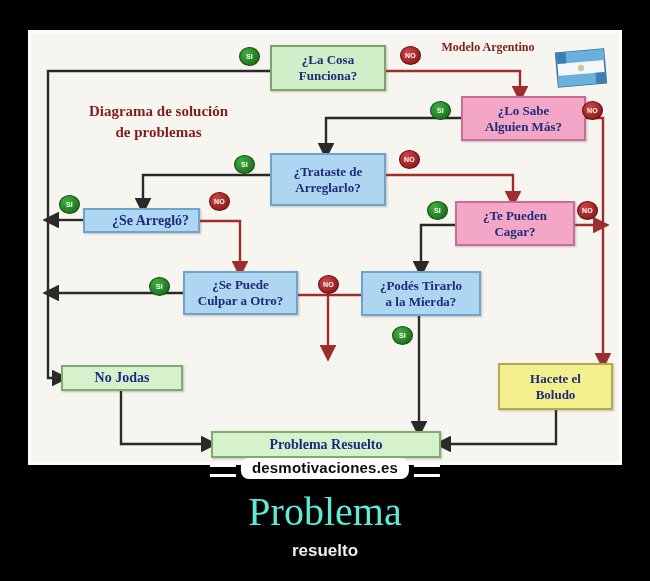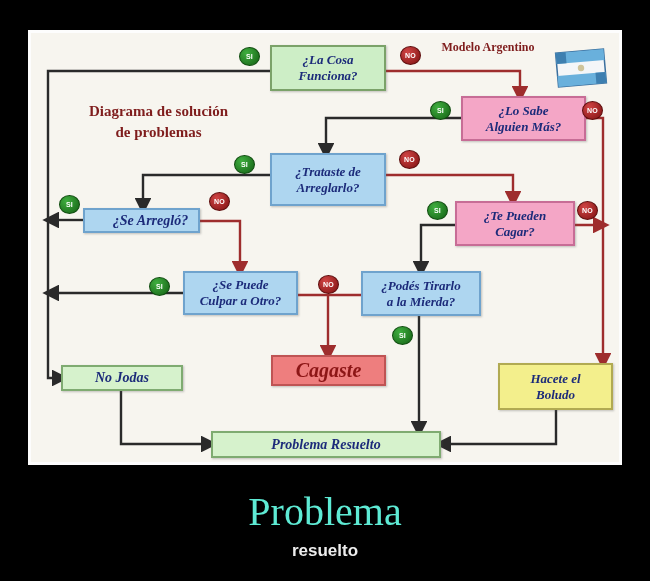--- a/index.html
+++ b/index.html
@@ -8,21 +8,21 @@
   
   .photo{position:absolute;left:28px;top:30px;width:594px;height:435px;
          background:#f7f5ef;border:3px solid #fdfdfd;box-sizing:border-box;}
   .photo-inner{position:absolute;inset:0;}
   svg.edges{position:absolute;left:0;top:0;width:588px;height:429px;}
 
   
   .node{position:absolute;display:flex;flex-direction:column;align-items:center;
         justify-content:center;box-sizing:border-box;text-align:center;
         font-weight:bold;font-size:13px;line-height:1.22;color:#1c2b7a;
-        border:2px solid;box-shadow:1px 1px 2px rgba(90,90,90,.35);font-style:italic;}
+        border:2px solid;box-shadow:1px 1px 2px rgba(90,90,90,.35);}
   .green     {background:#cdeec6;border-color:#7ba269;}
   .pink      {background:#f4a6c6;border-color:#c76d96;}
   .blue      {background:#aed6f0;border-color:#6fa3cd;}
   .redbox    {background:#ee7e7e;border-color:#bf5454;}
   .yellow    {background:#f3ef8c;border-color:#b1aa52;}
   .lightgreen{background:#d6f2cc;border-color:#7fab71;}
   .redbox span{color:#8c1616;font-size:20px;}
 
   
   .badge{position:absolute;width:19px;height:17px;border-radius:50%;
@@ -130,23 +130,20 @@
         <span>Cagar?</span>
       </div>
       <div class="node blue" style="left:152px;top:238px;width:115px;height:44px;">
         <span>¿Se Puede</span>
         <span>Culpar a Otro?</span>
       </div>
       <div class="node blue" style="left:330px;top:238px;width:120px;height:45px;">
         <span>¿Podés Tirarlo</span>
         <span>a la Mierda?</span>
       </div>
-      <div class="node redbox" style="left:240px;top:322px;width:115px;height:31px;">
-        <span>Cagaste</span>
-      </div>
       <div class="node lightgreen" style="left:30px;top:332px;width:122px;height:26px;font-size:14px;">
         <span>No Jodas</span>
       </div>
       <div class="node yellow" style="left:467px;top:330px;width:115px;height:47px;">
         <span>Hacete el</span>
         <span>Boludo</span>
       </div>
       <div class="node lightgreen" style="left:180px;top:398px;width:230px;height:27px;font-size:14px;">
         <span>Problema Resuelto</span>
       </div>
@@ -161,17 +158,18 @@
       <div class="badge no" style="left:178px;top:159px;">NO</div>
       <div class="badge yes" style="left:396px;top:168px;">SI</div>
       <div class="badge no" style="left:546px;top:168px;">NO</div>
       <div class="badge yes" style="left:118px;top:244px;">SI</div>
       <div class="badge no" style="left:287px;top:242px;">NO</div>
       <div class="badge yes" style="left:361px;top:293px;">SI</div>
 
     </div>
   </div>
 
+  <div class="ribbon">desmotivaciones.es</div>
 
   <div class="meme-title">Problema</div>
   <div class="meme-subtitle">resuelto</div>
 
 </div>
 
 </body></html>

